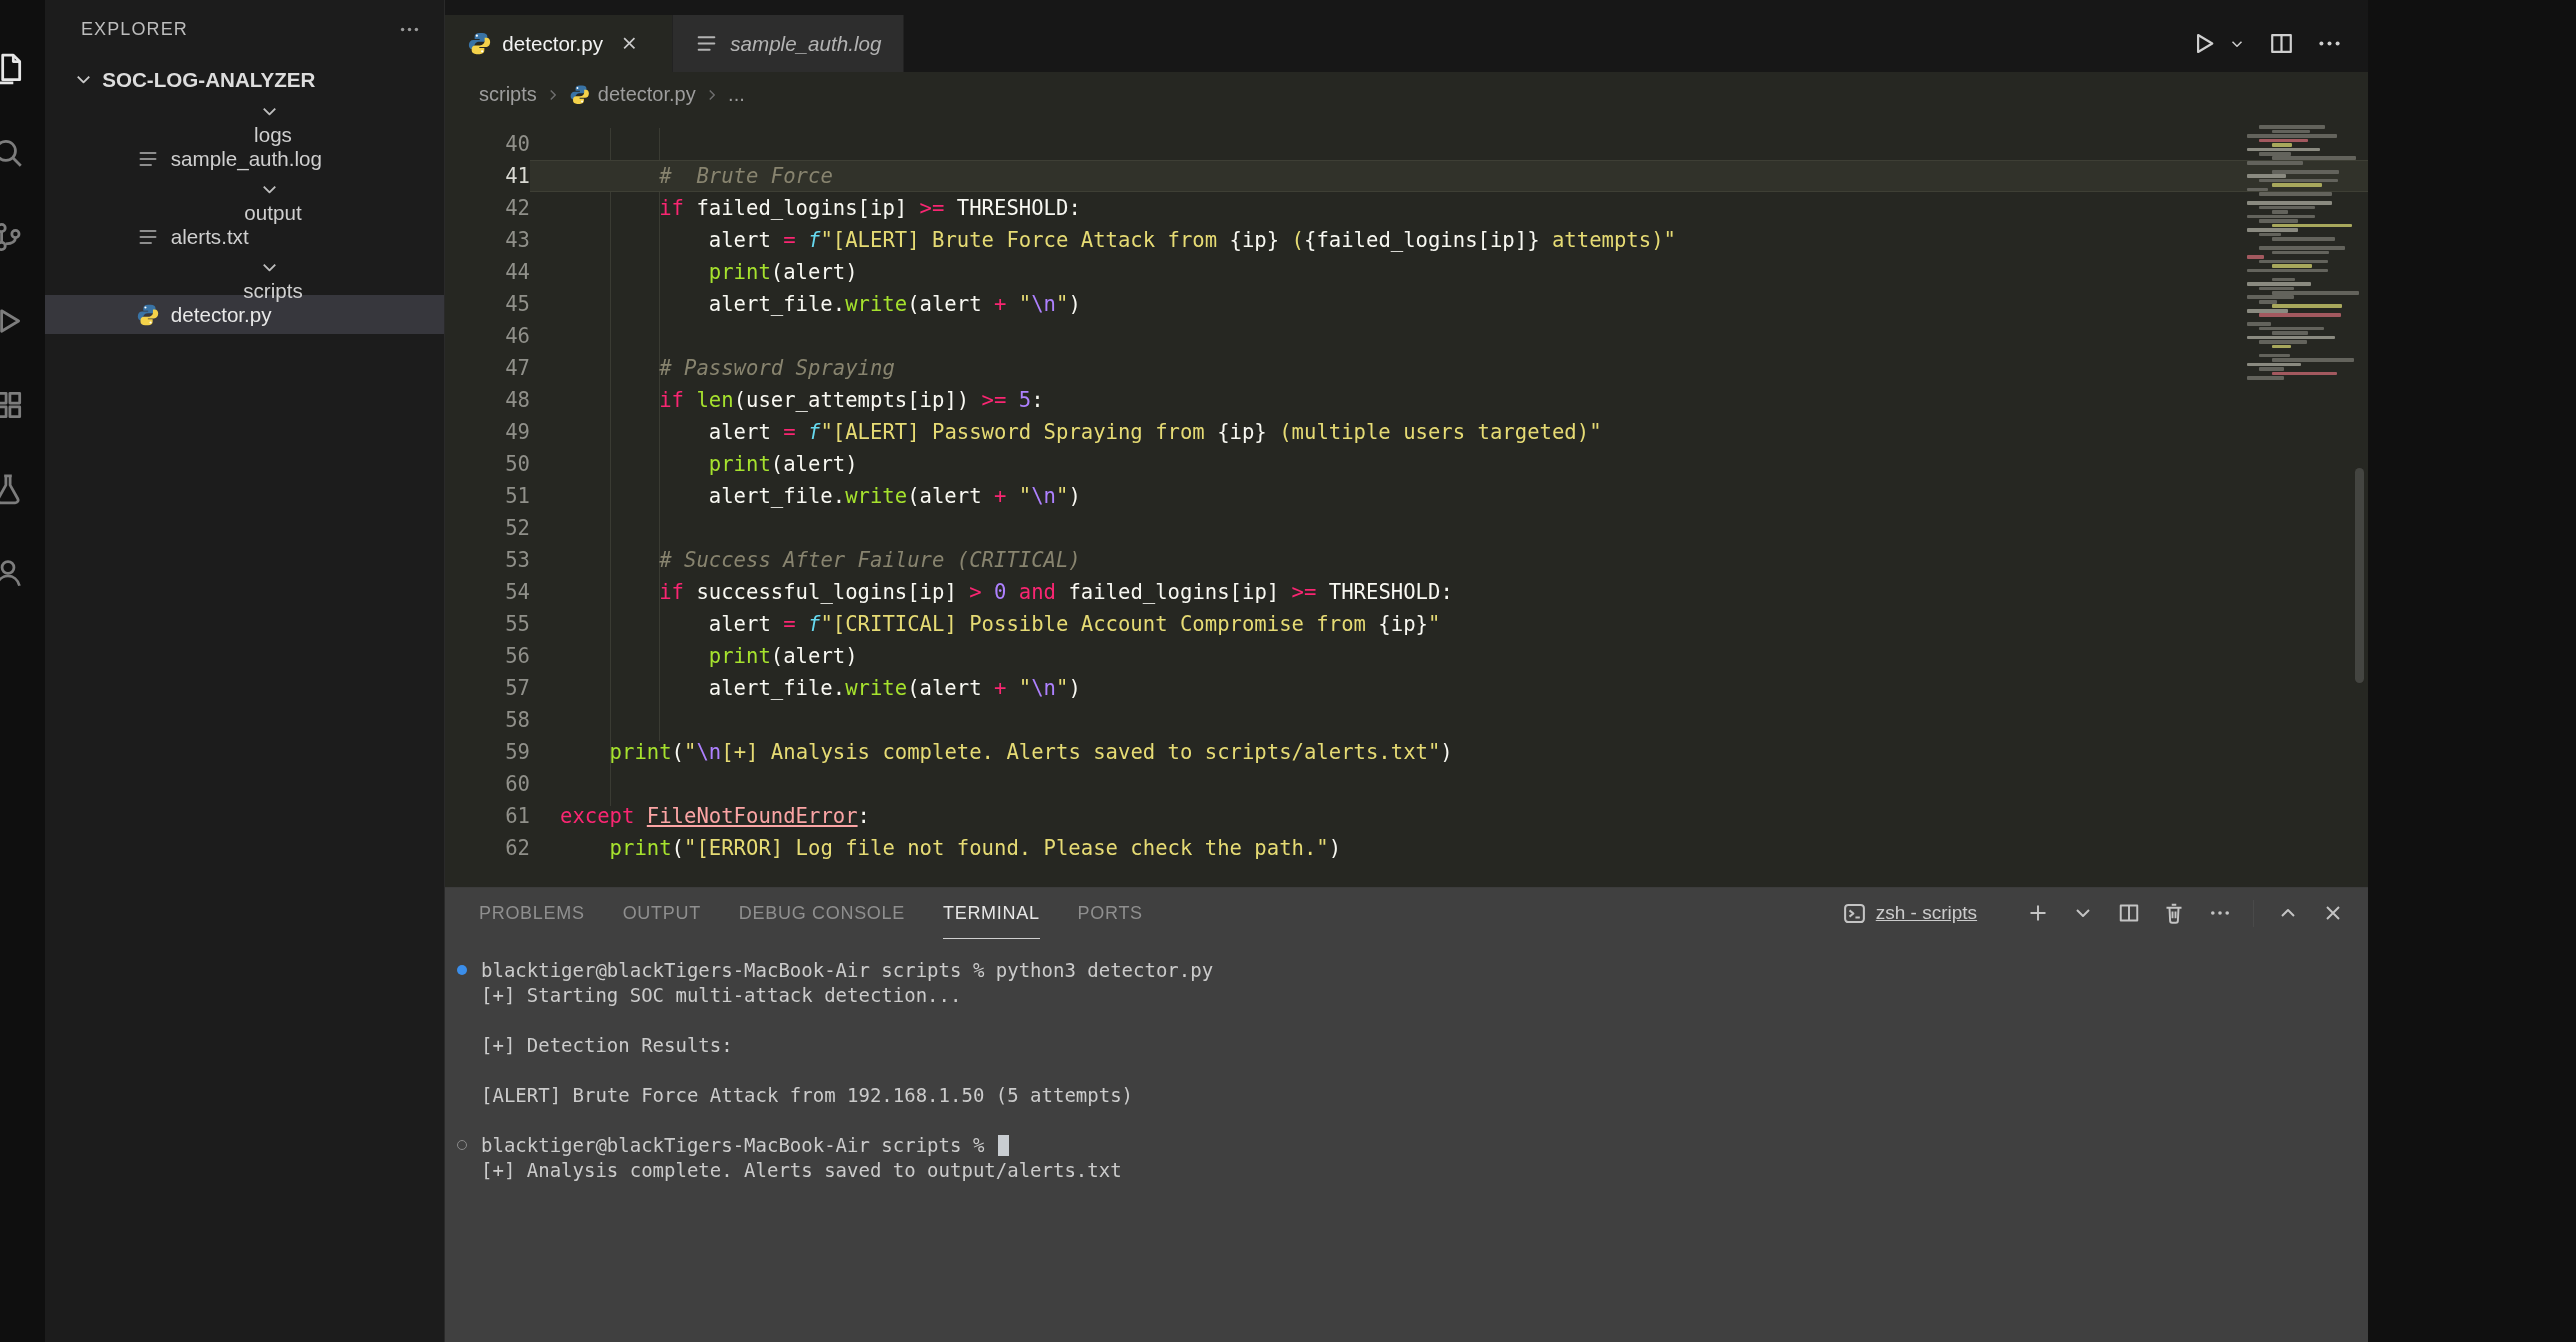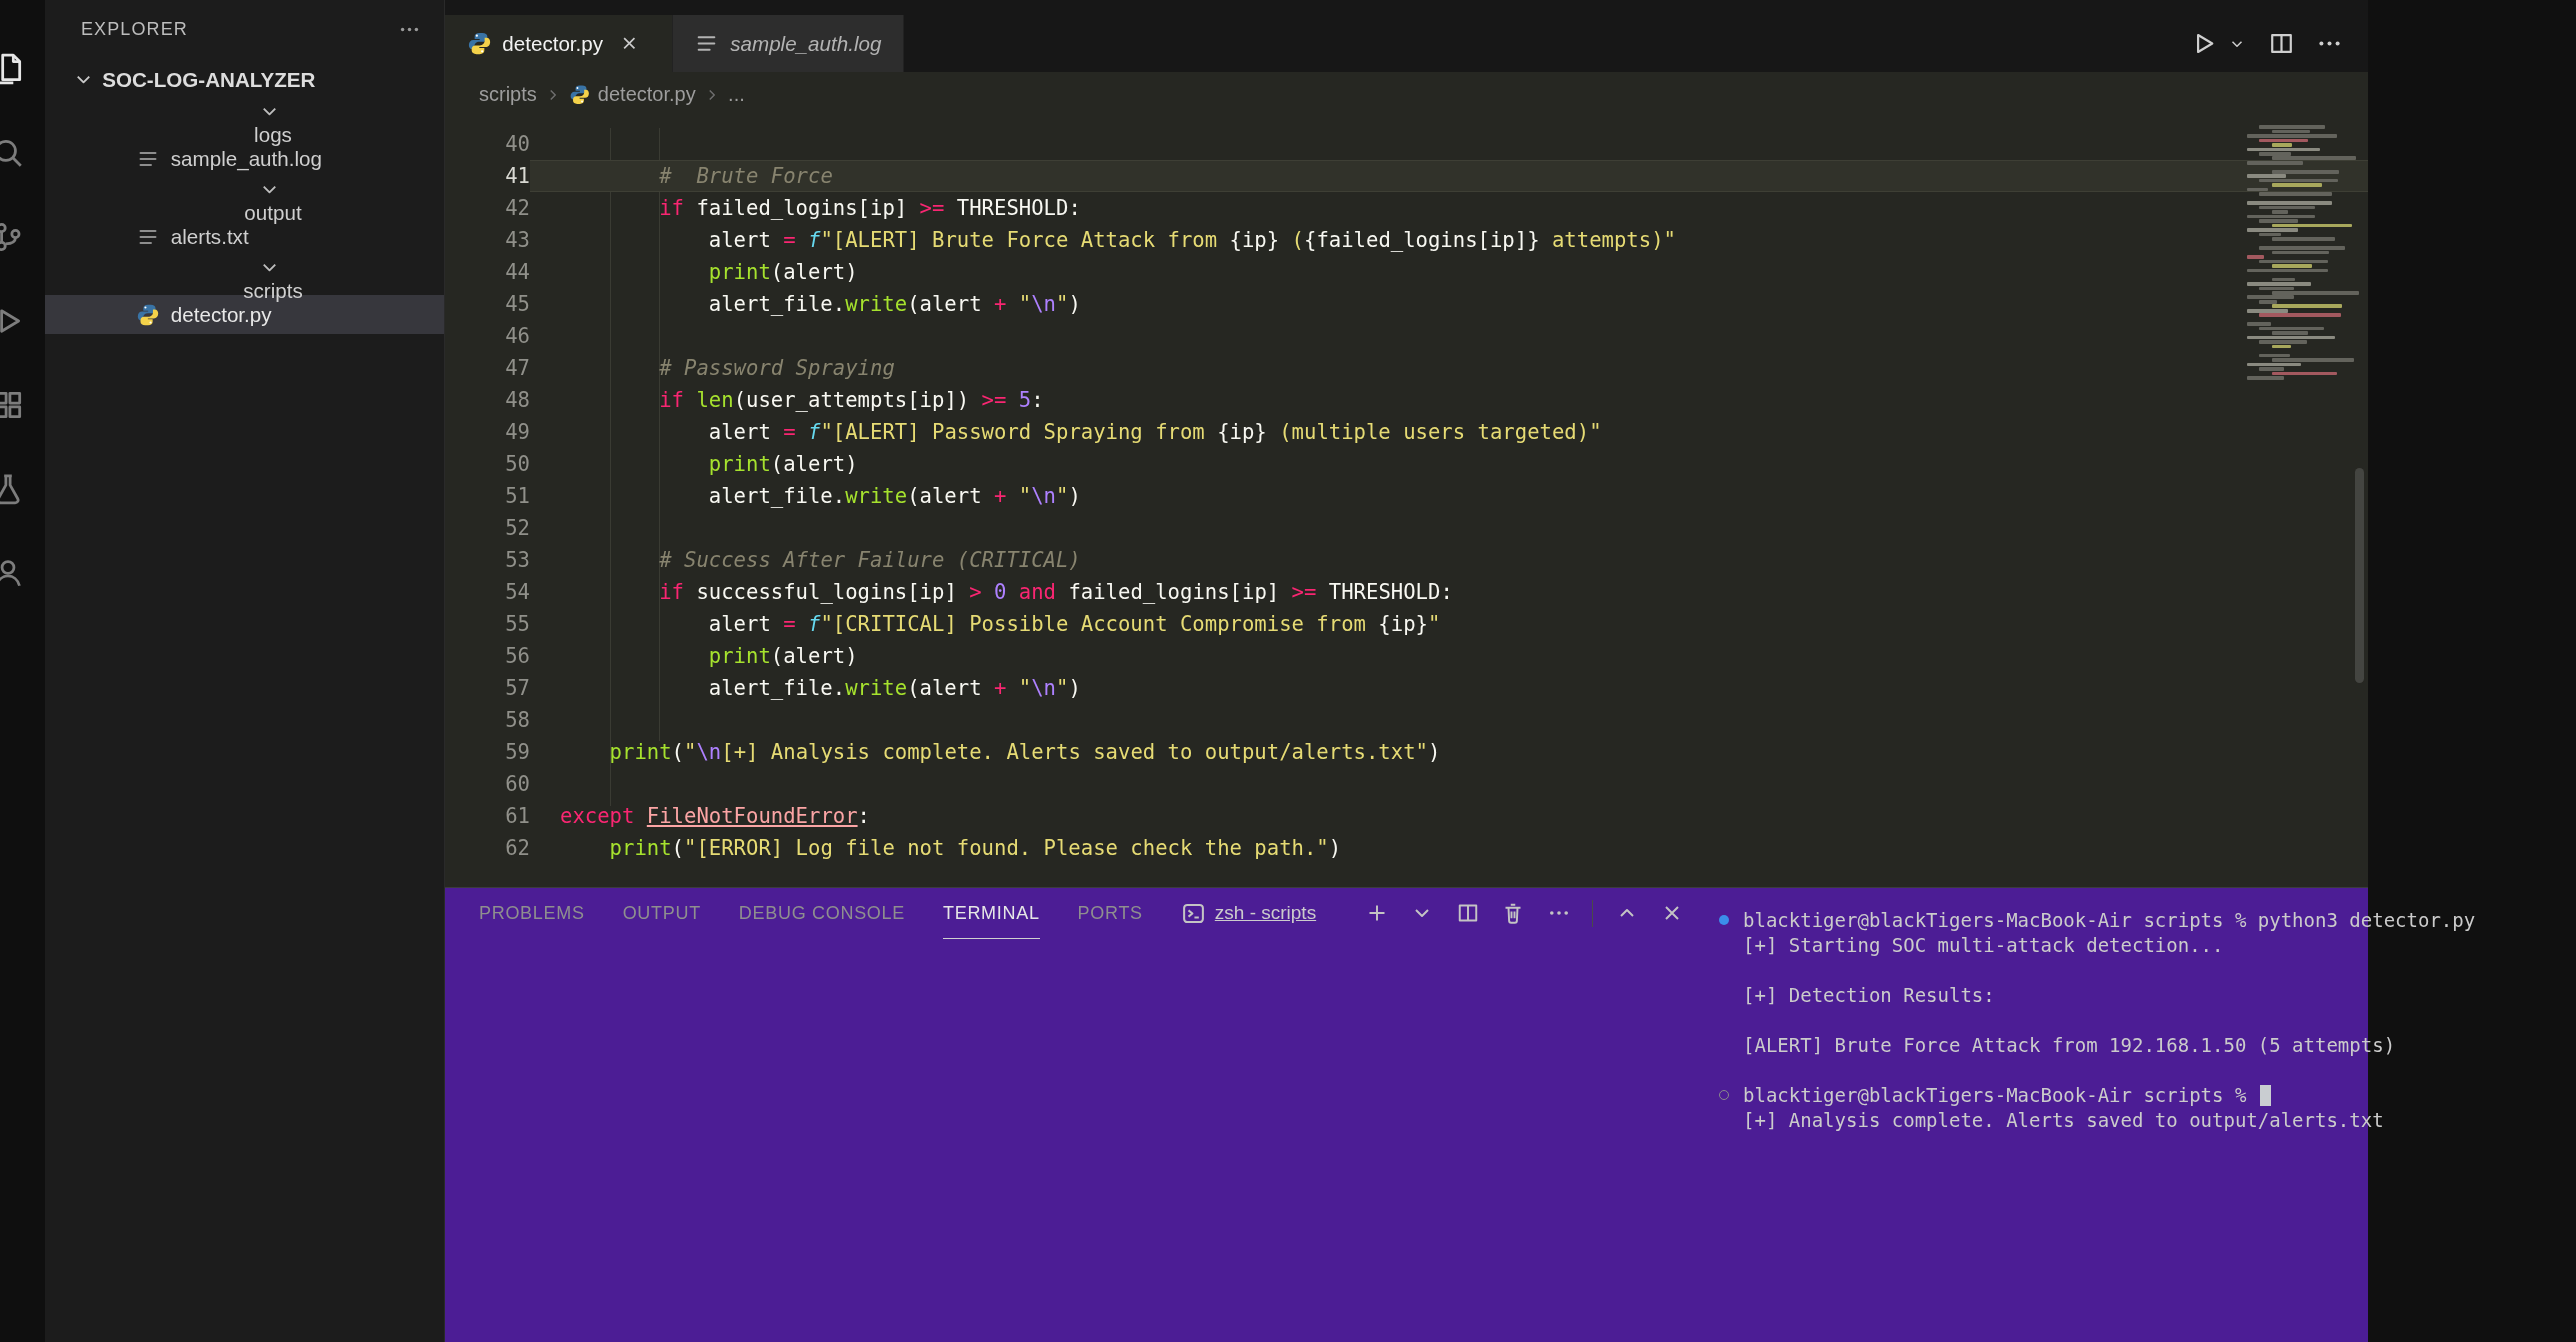--- a/index.html
+++ b/index.html
@@ -62,21 +62,21 @@
   .tk-pl{color:#f8f8f2}.tk-kw{color:#f92672}.tk-op{color:#f92672}
   .tk-str{color:#e6db74}.tk-cm{color:#88846f;font-style:italic}
   .tk-fn{color:#a6e22e}.tk-num{color:#ae81ff}.tk-esc{color:#ae81ff}
   .tk-fpre{color:#66d9ef;font-style:italic}
   .tk-exc{color:#fca5a5;text-decoration:underline;}
   #minimap{position:absolute;top:3.6px;right:21.5px;width:100px;}
   .mm-row{height:3.6px;margin-bottom:0.9px;border-radius:0.9px;}
   #vscroll{position:absolute;right:3.6px;top:351px;width:9px;height:215px;background:rgba(255,255,255,0.14);border-radius:4.5px;}
 
   
-  #panel{height:455px;flex:none;background:#4c1d95;border-top:0.9px solid #3c3c3c;display:flex;flex-direction:row;}
+  #panel{height:455px;flex:none;background:#404040;border-top:0.9px solid #3c3c3c;display:flex;flex-direction:column;}
   #panel-header{height:50px;flex:none;display:flex;align-items:center;padding:0 23px 0 34px;}
   .ptab{margin-right:38px;font-size:18px;letter-spacing:0.7px;color:#8f8f8f;height:50px;display:flex;align-items:center;border-bottom:1.8px solid transparent;}
   .ptab.active{color:#e6e6e6;border-bottom-color:#d0d0d0;}
   #panel-right{margin-left:auto;display:flex;align-items:center;color:#c4c4c4;}
   #panel-right .tlabel-group{display:flex;align-items:center;margin-right:27px;font-size:19px;color:#cccccc;text-decoration:underline;}
   #panel-right .tlabel-group .icon svg{width:25px;height:25px;margin-right:9px;color:#c4c4c4;}
   #panel-right .act{display:flex;align-items:center;margin-left:21.5px;}
   #panel-right .act .icon svg{width:24px;height:24px;}
   #panel-right .sep{width:0.9px;height:27px;background:#4a4a4a;margin-left:21.5px;}
   #terminal{flex:1;padding:20px 0 0 36px;font:19px/25px "DejaVu Sans Mono",monospace;color:#cbcbcb;}
@@ -400,21 +400,21 @@
           <div class="crow">
             <span class="ln">57</span>
             <span class="ctext"><span class="tk-pl">            alert_file.</span><span class="tk-fn">write</span><span class="tk-pl">(alert </span><span class="tk-op">+</span><span class="tk-pl"> </span><span class="tk-str">"</span><span class="tk-esc">\n</span><span class="tk-str">"</span><span class="tk-pl">)</span></span>
           </div>
           <div class="crow">
             <span class="ln">58</span>
             <span class="ctext"></span>
           </div>
           <div class="crow">
             <span class="ln">59</span>
-            <span class="ctext"><span class="tk-pl">    </span><span class="tk-fn">print</span><span class="tk-pl">(</span><span class="tk-str">"</span><span class="tk-esc">\n</span><span class="tk-str">[+] Analysis complete. Alerts saved to output/alerts.txt"</span><span class="tk-pl">)</span></span>
+            <span class="ctext"><span class="tk-pl">    </span><span class="tk-fn">print</span><span class="tk-pl">(</span><span class="tk-str">"</span><span class="tk-esc">\n</span><span class="tk-str">[+] Analysis complete. Alerts saved to scripts/alerts.txt"</span><span class="tk-pl">)</span></span>
           </div>
           <div class="crow">
             <span class="ln">60</span>
             <span class="ctext"></span>
           </div>
           <div class="crow">
             <span class="ln">61</span>
             <span class="ctext"><span class="tk-kw">except</span><span class="tk-pl"> </span><span class="tk-exc">FileNotFoundError</span><span class="tk-pl">:</span></span>
           </div>
           <div class="crow">

